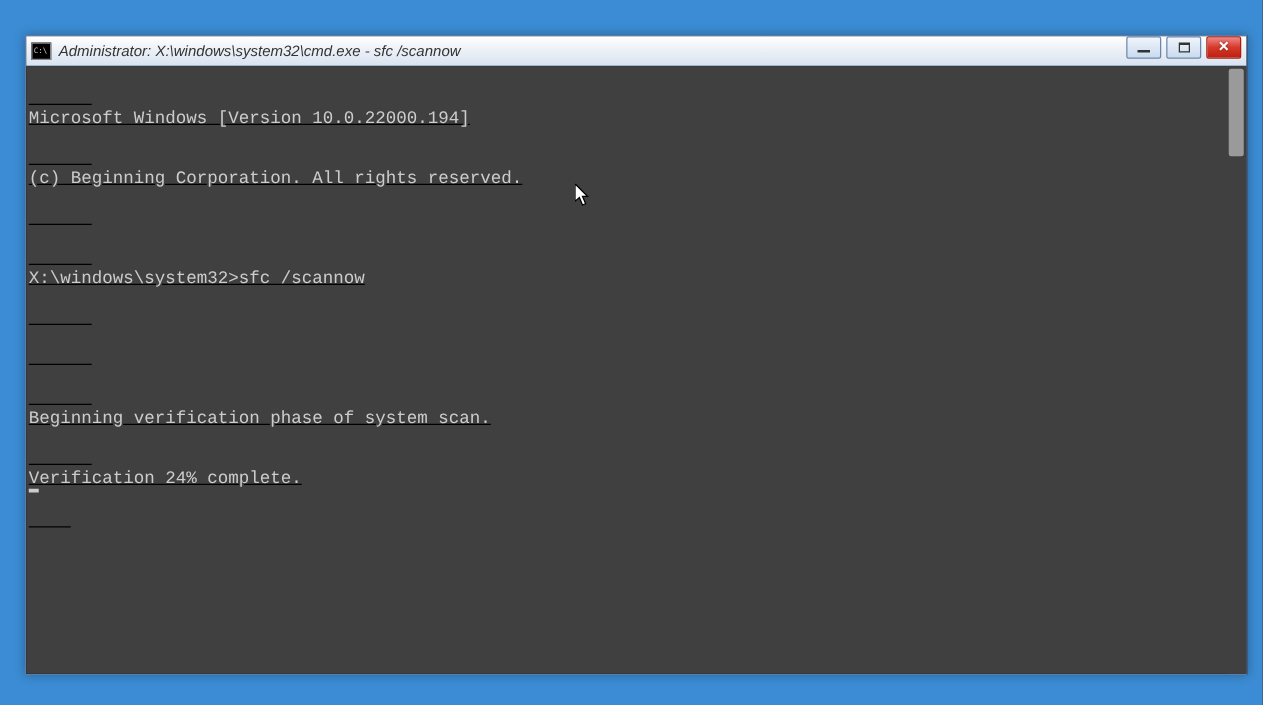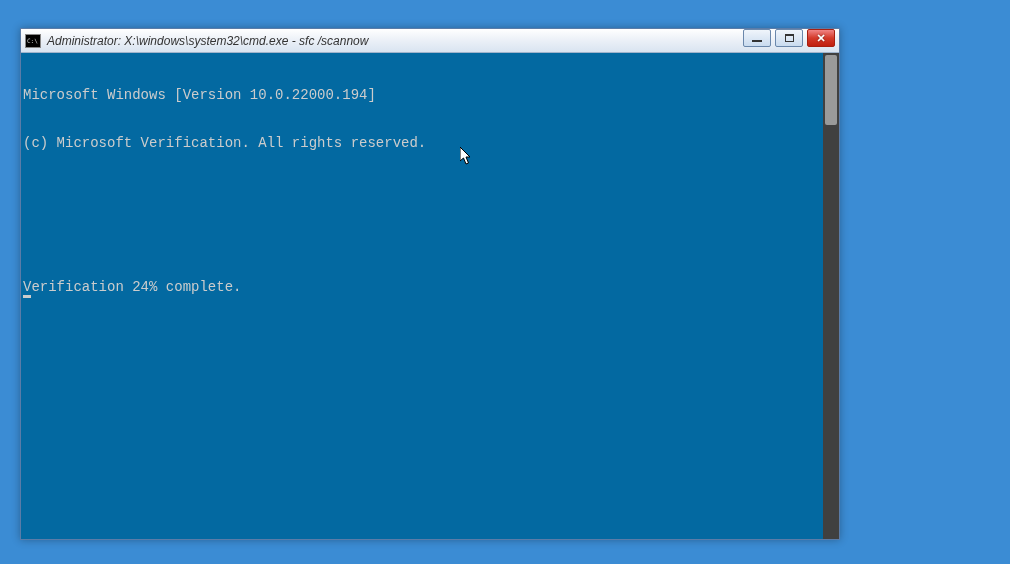--- a/index.html
+++ b/index.html
@@ -12,21 +12,21 @@
       height: 564px;
       background: #3b8cd4;
       font-family: "Segoe UI", Tahoma, sans-serif;
       position: relative;
       overflow: hidden;
     }
     .window {
       position: absolute;
       left: 20px;
       top: 28px;
-      width: 820px;
+      width: 978px;
       height: 512px;
       background: #000;
       border: 1px solid #5a7ca8;
       box-shadow: 0 0 8px rgba(0,0,0,0.3);
     }
     .titlebar {
       height: 24px;
       background: linear-gradient(to bottom, #ffffff 0%, #ebf0f7 50%, #d9e4f1 100%);
       border-bottom: 1px solid #a0b4cc;
       display: flex;
@@ -104,21 +104,22 @@
       font-weight: bold;
       text-shadow: 0 0 2px rgba(0,0,0,0.5);
       line-height: 1;
     }
     .console-area {
       position: absolute;
       top: 24px;
       left: 0;
       right: 0;
       bottom: 0;
-      background: #0369a1;
+      background: #404040;
+      text-decoration: underline;
     }
     .console-content {
       padding: 2px 0 0 2px;
       font-family: "Consolas", "Courier New", monospace;
       font-size: 14px;
       line-height: 16px;
       color: #cccccc;
       white-space: pre;
     }
     .console-content span {
@@ -175,24 +176,26 @@
       </div>
       <div class="win-btn close">
         <div class="close-glyph">✕</div>
       </div>
     </div>
   </div>
 
   <div class="console-area">
     <div class="console-content">
       <span>Microsoft Windows [Version 10.0.22000.194]</span>
-      <span>(c) Microsoft Verification. All rights reserved.</span>
+      <span>(c) Beginning Corporation. All rights reserved.</span>
+      <span></span>
+      <span>X:\windows\system32&gt;sfc /scannow</span>
       <span></span>
       <span></span>
-      <span></span>
+      <span>Beginning verification phase of system scan.</span>
       <span><span style="display:inline">Verification 24% complete.</span><span class="cursor-block"></span></span>
     </div>
   </div>
 
   <div class="scrollbar-v">
     <div class="scroll-thumb"></div>
   </div>
 </div>
 
 <svg class="mouse-cursor" width="14" height="20" viewBox="0 0 14 20">

